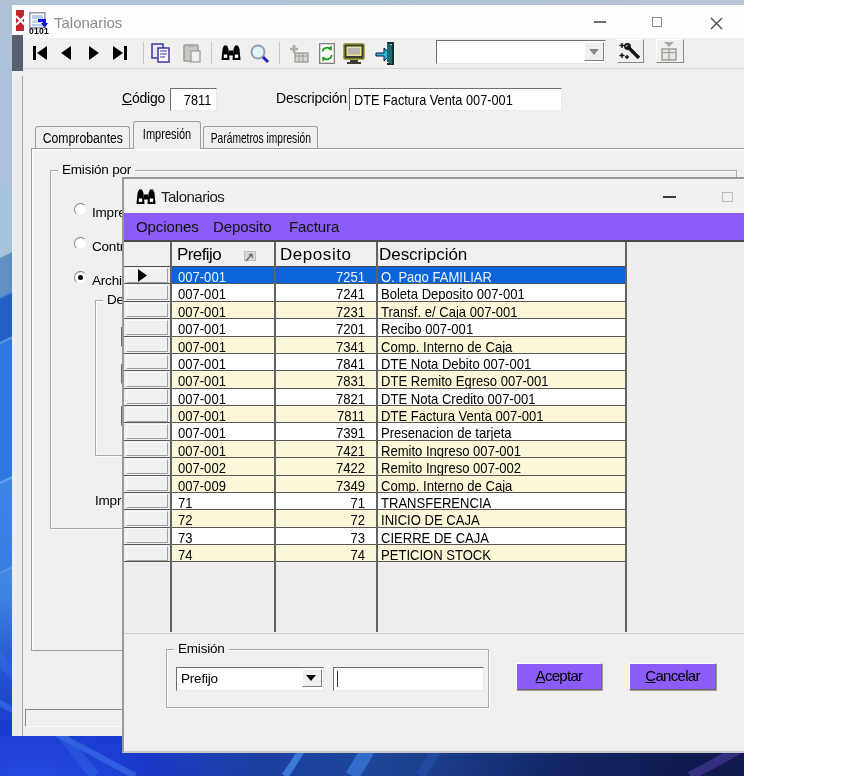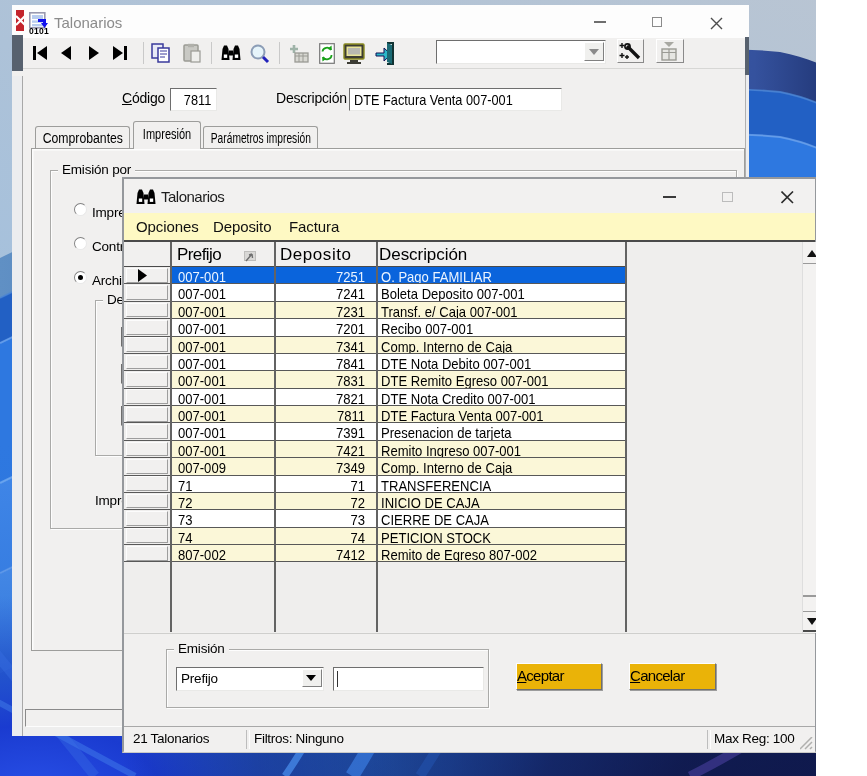--- a/index.html
+++ b/index.html
@@ -1,46 +1,46 @@
 <!DOCTYPE html>
 <html><head>
 <meta charset="utf-8">
 <style>
 html,body{margin:0;padding:0;}
 body{width:867px;height:776px;overflow:hidden;position:relative;font-family:"Liberation Sans",sans-serif;}
 .abs{position:absolute;}
-#page{position:absolute;left:0;top:0;width:816px;height:776px;overflow:hidden;}
+#page{position:absolute;left:0;top:0;width:744px;height:776px;overflow:hidden;}
 
 #w1{left:12px;top:5px;width:737px;height:731px;background:#f1f0ef;}
 #w1 .titlebar{left:0;top:0;width:737px;height:33px;background:#fdfdfd;}
 #w1 .toolbar{left:0;top:33px;width:737px;height:30px;background:#f1f0ef;border-bottom:1px solid #d7d7d5;}
 .tsep{width:1px;height:22px;background:#c9c9c9;top:4px;}
 .sunken{background:#fff;border-top:1.5px solid #6e6e6e;border-left:1.5px solid #6e6e6e;border-bottom:1.5px solid #e9e9e7;border-right:1.5px solid #e9e9e7;box-sizing:border-box;}
 .lbl{font-size:13.5px;letter-spacing:-0.2px;color:#000;white-space:nowrap;}
 .gbox{border:1.5px solid #aaaaa8;box-shadow:1px 1px 0 #fdfdfd, inset 1px 1px 0 #fdfdfd;box-sizing:border-box;}
 .glabel{background:#f1f0ef;padding:0 4px;font-size:13.5px;letter-spacing:-0.2px;color:#000;}
 .tab{box-sizing:border-box;border:1.5px solid #9d9d9b;border-bottom:none;border-radius:3px 3px 0 0;background:#f1f0ef;font-size:15.5px;color:#000;display:flex;align-items:center;justify-content:center;}
 .tabtxt{display:inline-block;white-space:nowrap;transform-origin:50% 50%;}
 .radio{width:13px;height:13px;border-radius:50%;background:#fff;border:1.5px solid #828282;border-bottom-color:#e8e8e8;border-right-color:#e8e8e8;box-sizing:border-box;}
 
 #w2{left:122px;top:177px;width:695px;height:576px;background:#f1f0ef;border:2px solid #95989c;border-bottom-color:#c9c9c7;box-sizing:border-box;}
 #w2 .titlebar{left:0;top:0;width:691px;height:34px;background:#f2f1f0;}
-#w2 .menubar{left:0;top:34px;width:691px;height:27px;background:#fef9c3;}
+#w2 .menubar{left:0;top:34px;width:691px;height:27px;background:#8b5cf6;}
 .menuitem{font-size:15px;letter-spacing:-0.1px;color:#101010;top:5px;}
 #grid{left:0;top:61px;width:691px;height:392px;background:#efeeed;border-top:2px solid #4a4a4a;box-sizing:border-box;}
 .hcell{font-size:17px;color:#000;transform-origin:0 50%;white-space:nowrap;}
 .gl{background:#636363;z-index:5;}
 .row{height:17.381px;box-sizing:border-box;font-size:15px;white-space:nowrap;overflow:hidden;}
 .rw{background:#fff;color:#000;}
 .rc{background:#fbf7d8;color:#000;}
 .rs{background:#0a64dc;color:#ebf4ff;}
 .cell{position:absolute;top:1px;transform:scaleX(0.87);transform-origin:0 50%;}
 .cellr{position:absolute;top:1px;transform:scaleX(0.87);transform-origin:100% 50%;text-align:right;}
 .selcell{left:2px;top:0.8px;width:42px;height:14.8px;background:#f1f0ef;border-top:1px solid #fcfcfc;border-left:1px solid #fcfcfc;border-bottom:1px solid #9d9d9d;border-right:1px solid #9d9d9d;box-sizing:border-box;}
-.btn{background:#eab308;border-top:1.5px solid #fdfdfd;border-left:1.5px solid #fdfdfd;border-bottom:1.5px solid #6f6f6f;border-right:1.5px solid #6f6f6f;box-shadow:1px 1px 0 #9c9c9c;box-sizing:border-box;text-align:left;font-size:15px;letter-spacing:-0.7px;color:#000;}
+.btn{background:#8b5cf6;border-top:1.5px solid #fdfdfd;border-left:1.5px solid #fdfdfd;border-bottom:1.5px solid #6f6f6f;border-right:1.5px solid #6f6f6f;box-shadow:1px 1px 0 #9c9c9c;box-sizing:border-box;text-align:center;font-size:15px;letter-spacing:-0.7px;color:#000;}
 .statusbar{left:0;top:547px;width:691px;height:25px;background:#f1f0ef;border-top:1px solid #a8a8a8;font-size:13.5px;color:#000;}
 .statusbar{overflow:hidden;} .statusbar .abs{letter-spacing:-0.3px;}
 .ssep{width:2px;height:19px;top:3px;border-left:1px solid #bdbdbd;border-right:1px solid #fdfdfd;}
 </style>
 </head>
 <body>
 <div id="page">
 
 <svg class="abs" style="left:0;top:0" width="867" height="776" viewBox="0 0 867 776">
   <defs>
@@ -403,20 +403,29 @@
             <div class="rc" style="position:absolute;left:48px;top:0;width:455px;height:100%"></div>
             <div class="cell" style="left:54px;color:#000">007-001</div>
             <div class="cellr" style="left:152px;width:89px;color:#000">7421</div>
             <div class="cell" style="left:257px;color:#000">Remito Ingreso 007-001</div>
           </div>
 <div class="row" style="position:relative;border-bottom:1.5px solid #585858">
             <div class="abs" style="left:0;top:0;width:46px;height:100%;background:#efeeed">
               <div class="selcell abs"></div>
             </div>
             <div class="rc" style="position:absolute;left:48px;top:0;width:455px;height:100%"></div>
+            <div class="cell" style="left:54px;color:#000">007-002</div>
+            <div class="cellr" style="left:152px;width:89px;color:#000">7422</div>
+            <div class="cell" style="left:257px;color:#000">Remito Ingreso 007-002</div>
+          </div>
+<div class="row" style="position:relative;border-bottom:1.5px solid #585858">
+            <div class="abs" style="left:0;top:0;width:46px;height:100%;background:#efeeed">
+              <div class="selcell abs"></div>
+            </div>
+            <div class="rc" style="position:absolute;left:48px;top:0;width:455px;height:100%"></div>
             <div class="cell" style="left:54px;color:#000">007-009</div>
             <div class="cellr" style="left:152px;width:89px;color:#000">7349</div>
             <div class="cell" style="left:257px;color:#000">Comp. Interno de Caja</div>
           </div>
 <div class="row" style="position:relative;border-bottom:1.5px solid #585858">
             <div class="abs" style="left:0;top:0;width:46px;height:100%;background:#efeeed">
               <div class="selcell abs"></div>
             </div>
             <div class="rw" style="position:absolute;left:48px;top:0;width:455px;height:100%"></div>
             <div class="cell" style="left:54px;color:#000">71</div>
@@ -442,29 +451,20 @@
             <div class="cell" style="left:257px;color:#000">CIERRE DE CAJA</div>
           </div>
 <div class="row" style="position:relative;border-bottom:1.5px solid #585858">
             <div class="abs" style="left:0;top:0;width:46px;height:100%;background:#efeeed">
               <div class="selcell abs"></div>
             </div>
             <div class="rc" style="position:absolute;left:48px;top:0;width:455px;height:100%"></div>
             <div class="cell" style="left:54px;color:#000">74</div>
             <div class="cellr" style="left:152px;width:89px;color:#000">74</div>
             <div class="cell" style="left:257px;color:#000">PETICION STOCK</div>
-          </div>
-<div class="row" style="position:relative;border-bottom:1.5px solid #585858">
-            <div class="abs" style="left:0;top:0;width:46px;height:100%;background:#efeeed">
-              <div class="selcell abs"></div>
-            </div>
-            <div class="rc" style="position:absolute;left:48px;top:0;width:455px;height:100%"></div>
-            <div class="cell" style="left:54px;color:#000">807-002</div>
-            <div class="cellr" style="left:152px;width:89px;color:#000">7412</div>
-            <div class="cell" style="left:257px;color:#000">Remito de Egreso 807-002</div>
           </div>
 </div>
 
     <div class="abs" style="left:678px;top:0;width:14px;height:391px;background:#f3f2f1;border-left:1px solid #dedede;box-sizing:border-box">
       <div class="abs" style="left:0;top:0;width:14px;height:22px;border-bottom:1.5px solid #9a9a9a;box-sizing:border-box">
             <svg width="10" height="7" style="position:absolute;left:4px;top:8px">
               <path d="M5 0 L10 7 H0 Z" fill="#111"></path>
             </svg>
           </div>
       <div class="abs" style="left:0;top:353px;width:14px;height:1.5px;background:#9a9a9a"></div>
@@ -486,24 +486,14 @@
             <path d="M0 0 h10 L5 6 Z" fill="#000"></path>
           </svg>
     </div>
   </div>
   <div class="sunken abs" style="left:209px;top:488px;width:151px;height:24px;">
     <div class="abs" style="left:3px;top:3px;width:1.2px;height:16px;background:#333"></div>
   </div>
   <div class="btn abs" style="left:392px;top:484px;width:86px;height:27px;line-height:24px"><u>A</u>ceptar</div>
   <div class="btn abs" style="left:505px;top:484px;width:87px;height:27px;line-height:24px"><u>C</u>ancelar</div>
 
-  <div class="statusbar abs">
-    <div class="abs" style="left:9px;top:4px">21 Talonarios</div>
-    <div class="ssep abs" style="left:122px;transform:none"></div>
-    <div class="abs" style="left:130px;top:4px">Filtros: Ninguno</div>
-    <div class="ssep abs" style="left:583px;transform:none"></div>
-    <div class="abs" style="left:590px;top:4px">Max Reg: 100</div>
-    <svg class="abs" style="right:2px;bottom:2px;transform:none" width="13" height="13">
-          <path d="M12 0 L0 12 M12 5 L5 12 M12 10 L10 12" stroke="#b0b0ae" stroke-width="1.5"></path>
-        </svg>
-  </div>
 </div>
 </div>
 
 </body></html>

